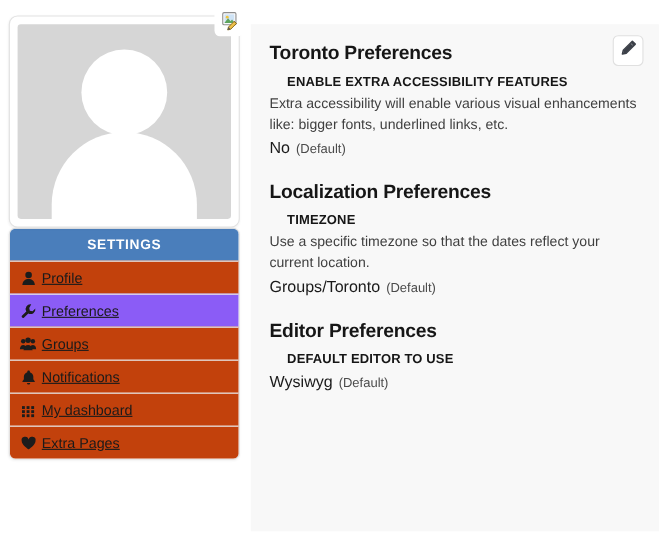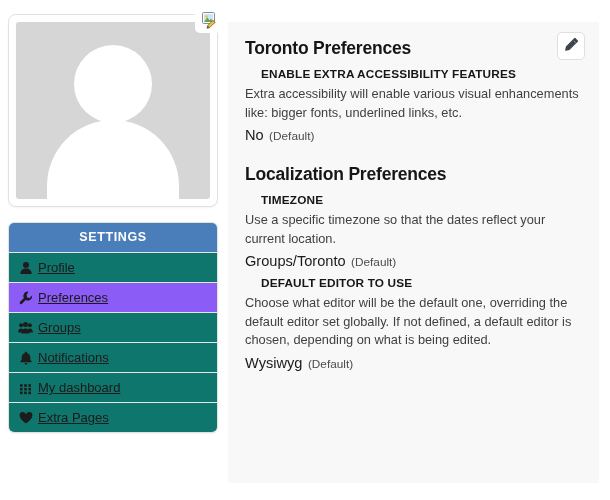--- a/index.html
+++ b/index.html
@@ -53,21 +53,20 @@
     position: absolute;
     right: -4px; top: -6px;
     width: 26px; height: 24px;
     background: #ffffff;
     border-radius: 5px;
     display: flex; align-items: center; justify-content: center;
     box-shadow: 0 0 0 0 rgba(0,0,0,0);
   }
 
   .settings-card {
-    margin-top: 15px;
     width: 210px;
     background: #ffffff;
     border: 1px solid #e2e2e2;
     border-radius: 6px;
     overflow: hidden;
     box-shadow: 0 1px 2px rgba(0,0,0,0.05);
   }
   .settings-head {
     background: #4a7ebb;
     color: #ffffff;
@@ -78,21 +77,21 @@
     padding: 7px 0 8px 0;
   }
   .nav-item {
     display: flex;
     align-items: center;
     gap: 5px;
     padding: 7px 10px 7px 9px;
     border-top: 1px solid #e6e6e6;
     font-size: 13px;
     color: #1a1a1a;
-    background: #0f766e;
+    background: #c2410c;
   }
   .nav-item:first-of-type { border-top: none; }
   .nav-item.active { background: #8b5cf6; }
   .nav-item .nav-label {
     text-decoration: underline;
     text-underline-offset: 1px;
     color: #1a1a1a;
   }
   .nav-icon {
     width: 15px; height: 15px;
@@ -286,22 +285,22 @@
       <h2 class="section-title">Localization Preferences</h2>
       <div class="field-label">TIMEZONE</div>
       <p class="field-desc">Use a specific timezone so that the dates reflect your current location.</p>
       <div class="field-value-row">
         <span class="field-value">Groups/Toronto</span>
         <span class="field-default">(Default)</span>
       </div>
     </div>
 
     <div class="section">
+      <h2 class="section-title">Editor Preferences</h2>
       <div class="field-label">DEFAULT EDITOR TO USE</div>
-      <p class="field-desc">Choose what editor will be the default one, overriding the default editor set globally. If not defined, a default editor is chosen, depending on what is being edited.</p>
       <div class="field-value-row">
         <span class="field-value">Wysiwyg</span>
         <span class="field-default">(Default)</span>
       </div>
     </div>
 
   </div>
 </div>
 
 </body></html>

